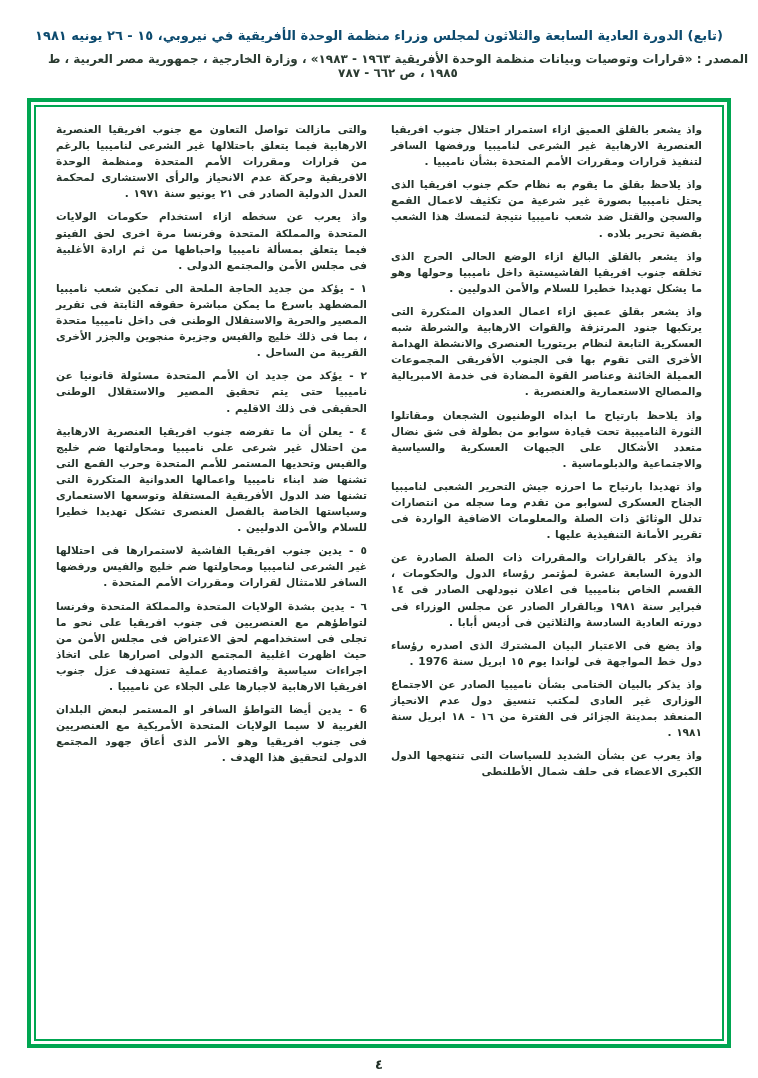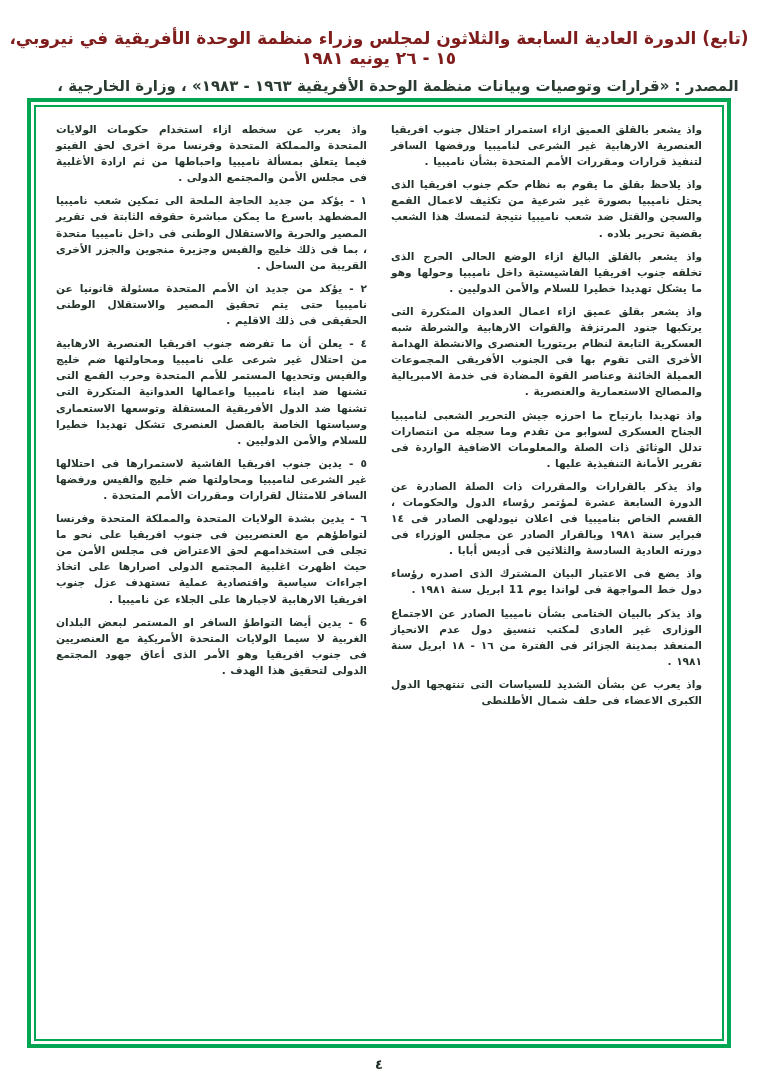--- a/index.html
+++ b/index.html
@@ -17,27 +17,27 @@
     position: relative;
     width: 758px;
     height: 1078px;
     direction: rtl;
   }
   .header {
     text-align: center;
     padding-top: 28px;
   }
   .header-title {
-    font-size: 17px;
+    font-size: 13px;
     font-weight: 700;
     letter-spacing: 0.2px;
-    color: #7f1d1d;
+    color: #0c4a6e;
   }
   .source-line {
-    font-size: 15px;
+    font-size: 12px;
     font-weight: 700;
     margin-top: 9px;
     color: #2b3b31;
     padding-left: 38px;
   }
   .frame-outer {
     position: absolute;
     left: 27px;
     right: 27px;
     top: 98px;
@@ -92,28 +92,30 @@
 
   <div class="frame-outer">
     <div class="frame-inner">
       <div class="columns">
 
         <div class="col">
           <p class="para">واذ يشعر بالقلق العميق ازاء استمرار احتلال جنوب افريقيا العنصرية الارهابية غير الشرعى لناميبيا ورفضها السافر لتنفيذ قرارات ومقررات الأمم المتحدة بشأن ناميبيا .</p>
           <p class="para">واذ يلاحظ بقلق ما يقوم به نظام حكم جنوب افريقيا الذى يحتل ناميبيا بصورة غير شرعية من تكثيف لاعمال القمع والسجن والقتل ضد شعب ناميبيا نتيجة لتمسك هذا الشعب بقضية تحرير بلاده .</p>
           <p class="para">واذ يشعر بالقلق البالغ ازاء الوضع الحالى الحرج الذى تخلقه جنوب افريقيا الفاشيستية داخل ناميبيا وحولها وهو ما يشكل تهديدا خطيرا للسلام والأمن الدوليين .</p>
           <p class="para">واذ يشعر بقلق عميق ازاء اعمال العدوان المتكررة التى يرتكبها جنود المرتزقة والقوات الارهابية والشرطة شبه العسكرية التابعة لنظام بريتوريا العنصرى والانشطة الهدامة الأخرى التى تقوم بها فى الجنوب الأفريقى المجموعات العميلة الخائنة وعناصر القوة المضادة فى خدمة الامبريالية والمصالح الاستعمارية والعنصرية .</p>
+          <p class="para">واذ يلاحظ بارتياح ما ابداه الوطنيون الشجعان ومقاتلوا الثورة الناميبية تحت قيادة سوابو من بطولة فى شق نضال متعدد الأشكال على الجبهات العسكرية والسياسية والاجتماعية والدبلوماسية .</p>
           <p class="para">واذ تهديدا بارتياح ما احرزه جيش التحرير الشعبى لناميبيا الجناح العسكرى لسوابو من تقدم وما سجله من انتصارات تدلل الوثائق ذات الصلة والمعلومات الاضافية الواردة فى تقرير الأمانة التنفيذية عليها .</p>
           <p class="para">واذ يذكر بالقرارات والمقررات ذات الصلة الصادرة عن الدورة السابعة عشرة لمؤتمر رؤساء الدول والحكومات ، القسم الخاص بناميبيا فى اعلان نيودلهى الصادر فى ١٤ فبراير سنة ١٩٨١ وبالقرار الصادر عن مجلس الوزراء فى دورته العادية السادسة والثلاثين فى أديس أبابا .</p>
-          <p class="para">واذ يضع فى الاعتبار البيان المشترك الذى اصدره رؤساء دول خط المواجهة فى لواندا يوم 11 ابريل سنة ١٩٨١ .</p>
+          <p class="para">واذ يضع فى الاعتبار البيان المشترك الذى اصدره رؤساء دول خط المواجهة فى لواندا يوم ١٥ ابريل سنة 1976 .</p>
           <p class="para">واذ يذكر بالبيان الختامى بشأن ناميبيا الصادر عن الاجتماع الوزارى غير العادى لمكتب تنسيق دول عدم الانحياز المنعقد بمدينة الجزائر فى الفترة من ١٦ - ١٨ ابريل سنة ١٩٨١ .</p>
           <p class="para">واذ يعرب عن بشأن الشديد للسياسات التى تنتهجها الدول الكبرى الاعضاء فى حلف شمال الأطلنطى</p>
         </div>
 
         <div class="col">
+          <p class="para">والتى مازالت تواصل التعاون مع جنوب افريقيا العنصرية الارهابية فيما يتعلق باحتلالها غير الشرعى لناميبيا بالرغم من قرارات ومقررات الأمم المتحدة ومنظمة الوحدة الافريقية وحركة عدم الانحياز والرأى الاستشارى لمحكمة العدل الدولية الصادر فى ٢١ يونيو سنة ١٩٧١ .</p>
           <p class="para">واذ يعرب عن سخطه ازاء استخدام حكومات الولايات المتحدة والمملكة المتحدة وفرنسا مرة اخرى لحق الفيتو فيما يتعلق بمسألة ناميبيا واحباطها من ثم ارادة الأغلبية فى مجلس الأمن والمجتمع الدولى .</p>
           <p class="para">١ - يؤكد من جديد الحاجة الملحة الى تمكين شعب ناميبيا المضطهد باسرع ما يمكن مباشرة حقوقه الثابتة فى تقرير المصير والحرية والاستقلال الوطنى فى داخل ناميبيا متحدة ، بما فى ذلك خليج والفيس وجزيرة منجوين والجزر الأخرى القريبة من الساحل .</p>
           <p class="para">٢ - يؤكد من جديد ان الأمم المتحدة مسئولة قانونيا عن ناميبيا حتى يتم تحقيق المصير والاستقلال الوطنى الحقيقى فى ذلك الاقليم .</p>
           <p class="para">٤ - يعلن أن ما تفرضه جنوب افريقيا العنصرية الارهابية من احتلال غير شرعى على ناميبيا ومحاولتها ضم خليج والفيس وتحديها المستمر للأمم المتحدة وحرب القمع التى تشنها ضد ابناء ناميبيا واعمالها العدوانية المتكررة التى تشنها ضد الدول الأفريقية المستقلة وتوسعها الاستعمارى وسياستها الخاصة بالفصل العنصرى تشكل تهديدا خطيرا للسلام والأمن الدوليين .</p>
           <p class="para">٥ - يدين جنوب افريقيا الفاشية لاستمرارها فى احتلالها غير الشرعى لناميبيا ومحاولتها ضم خليج والفيس ورفضها السافر للامتثال لقرارات ومقررات الأمم المتحدة .</p>
           <p class="para">٦ - يدين بشدة الولايات المتحدة والمملكة المتحدة وفرنسا لتواطؤهم مع العنصريين فى جنوب افريقيا على نحو ما تجلى فى استخدامهم لحق الاعتراض فى مجلس الأمن من حيث اظهرت اغلبية المجتمع الدولى اصرارها على اتخاذ اجراءات سياسية واقتصادية عملية تستهدف عزل جنوب افريقيا الارهابية لاجبارها على الجلاء عن ناميبيا .</p>
           <p class="para">6 - يدين أيضا التواطؤ السافر او المستمر لبعض البلدان الغربية لا سيما الولايات المتحدة الأمريكية مع العنصريين فى جنوب افريقيا وهو الأمر الذى أعاق جهود المجتمع الدولى لتحقيق هذا الهدف .</p>
         </div>
 
       </div>

